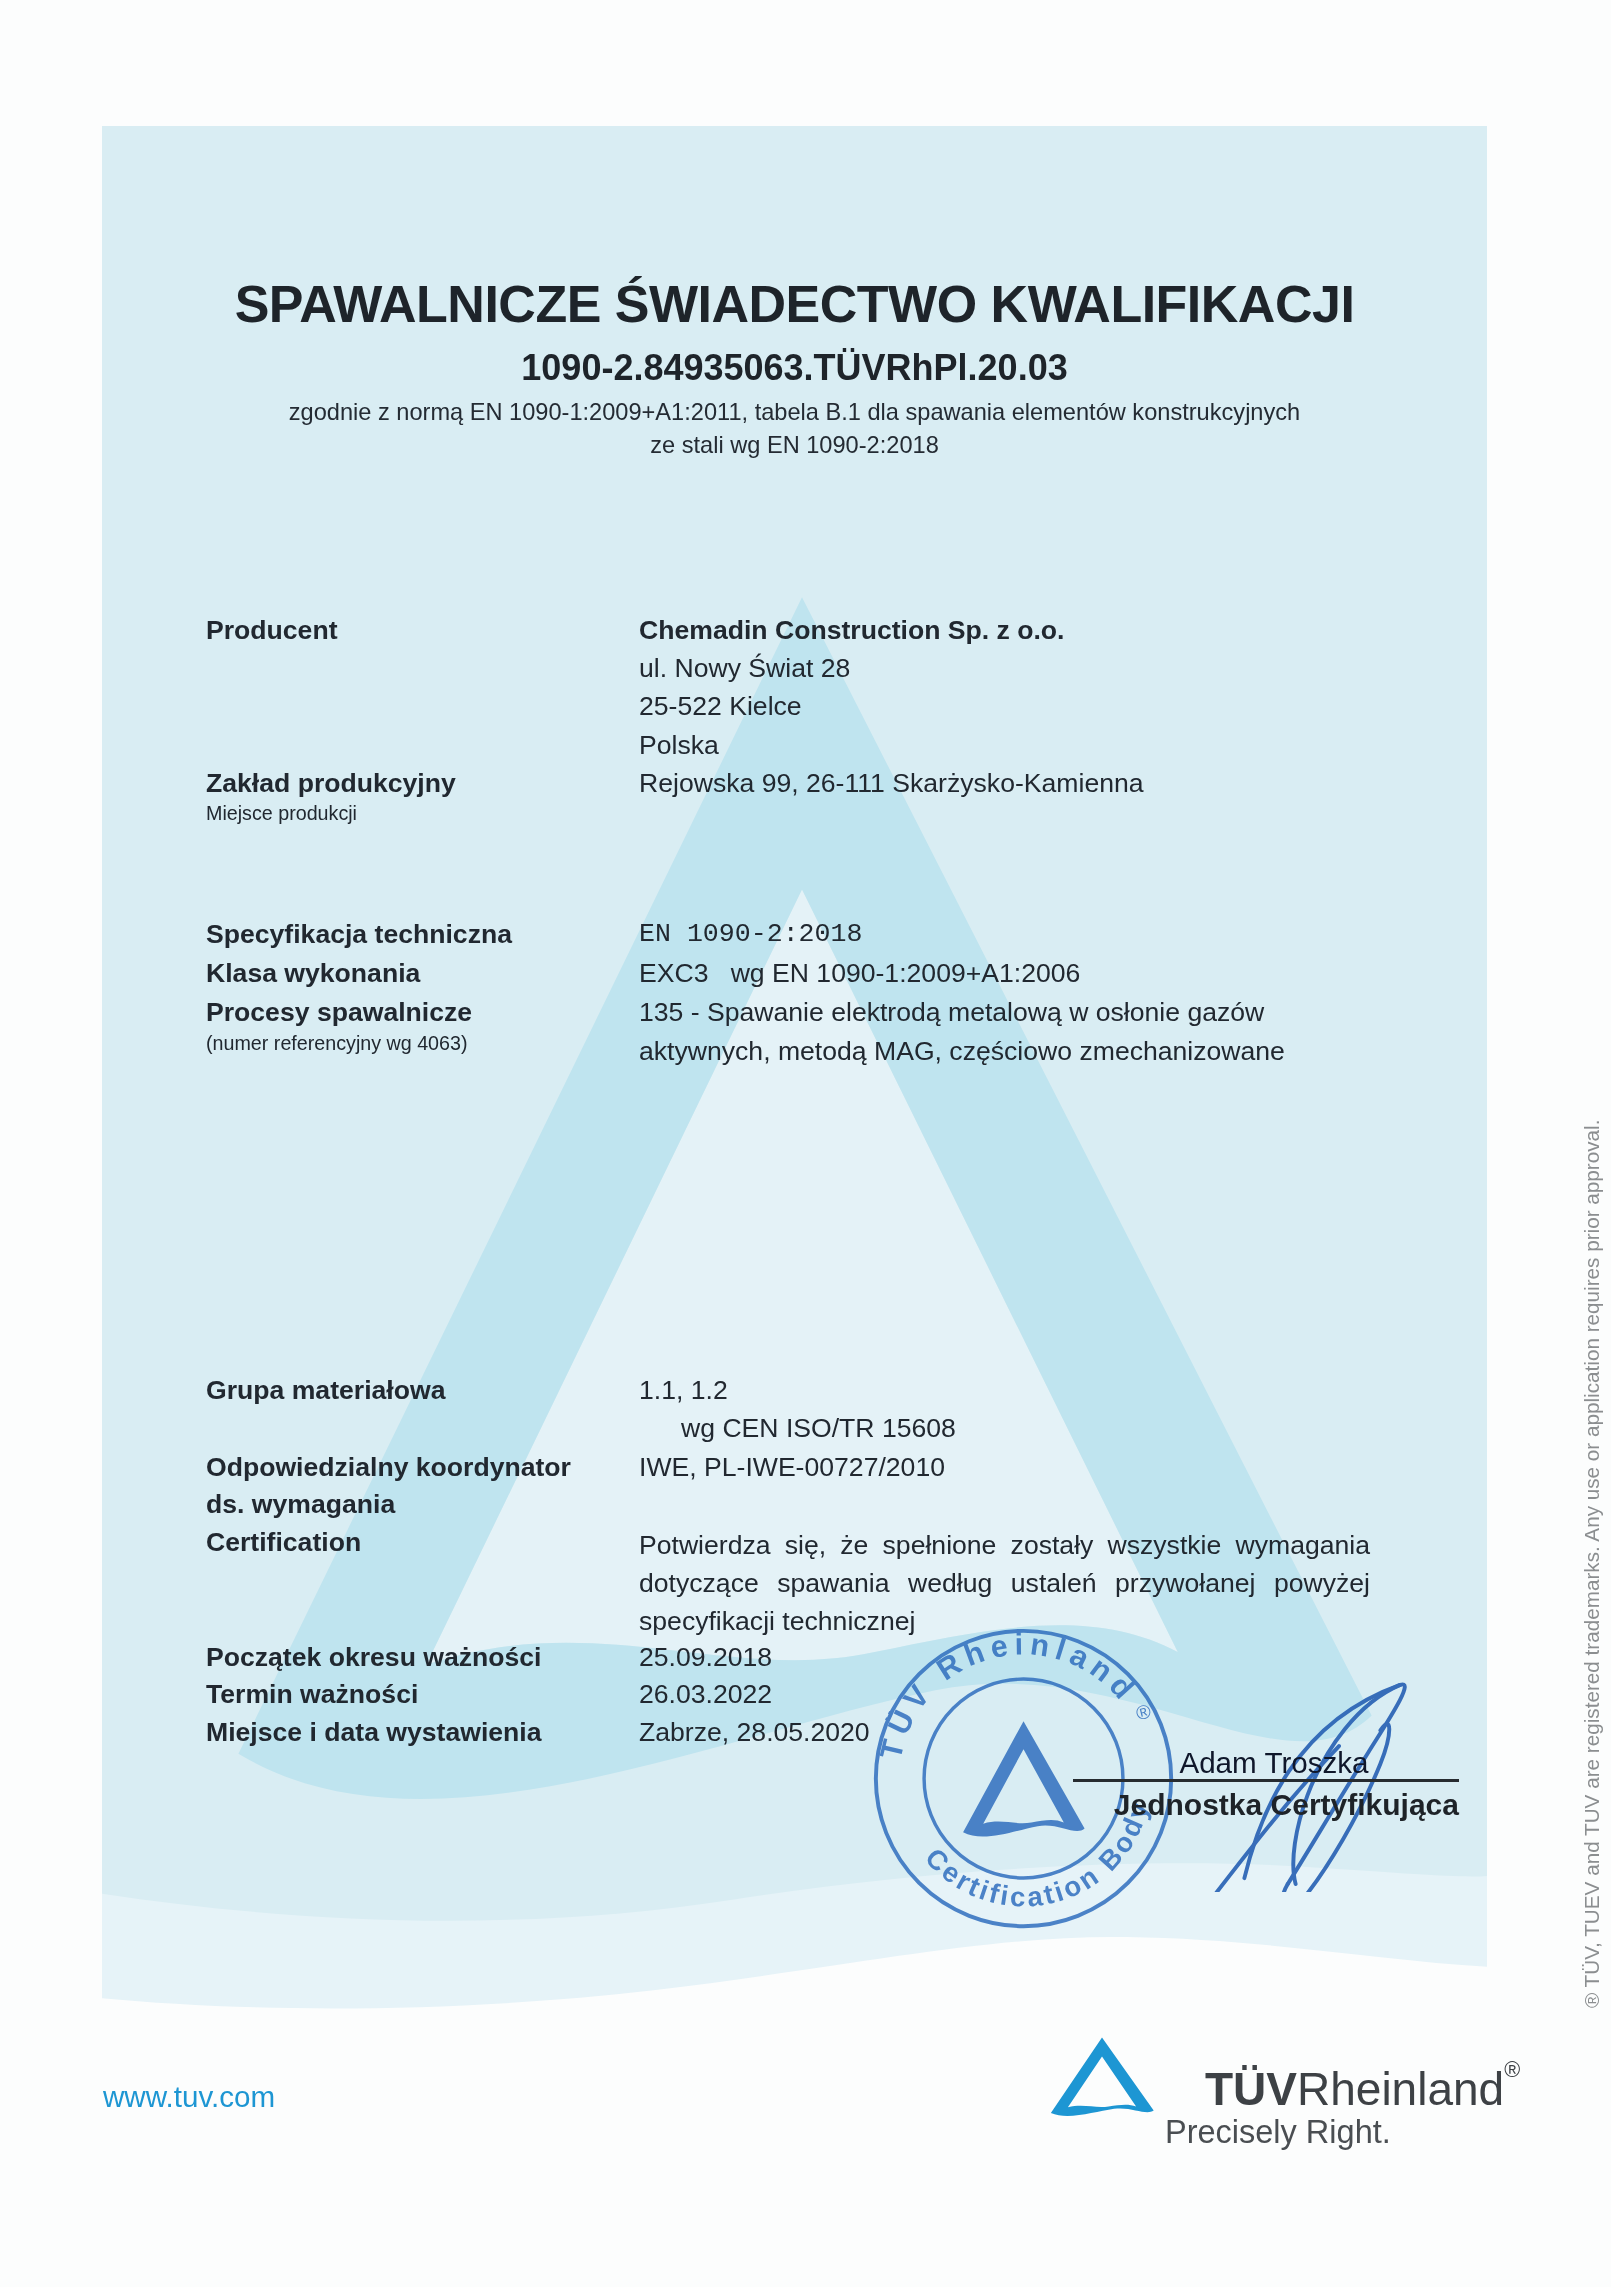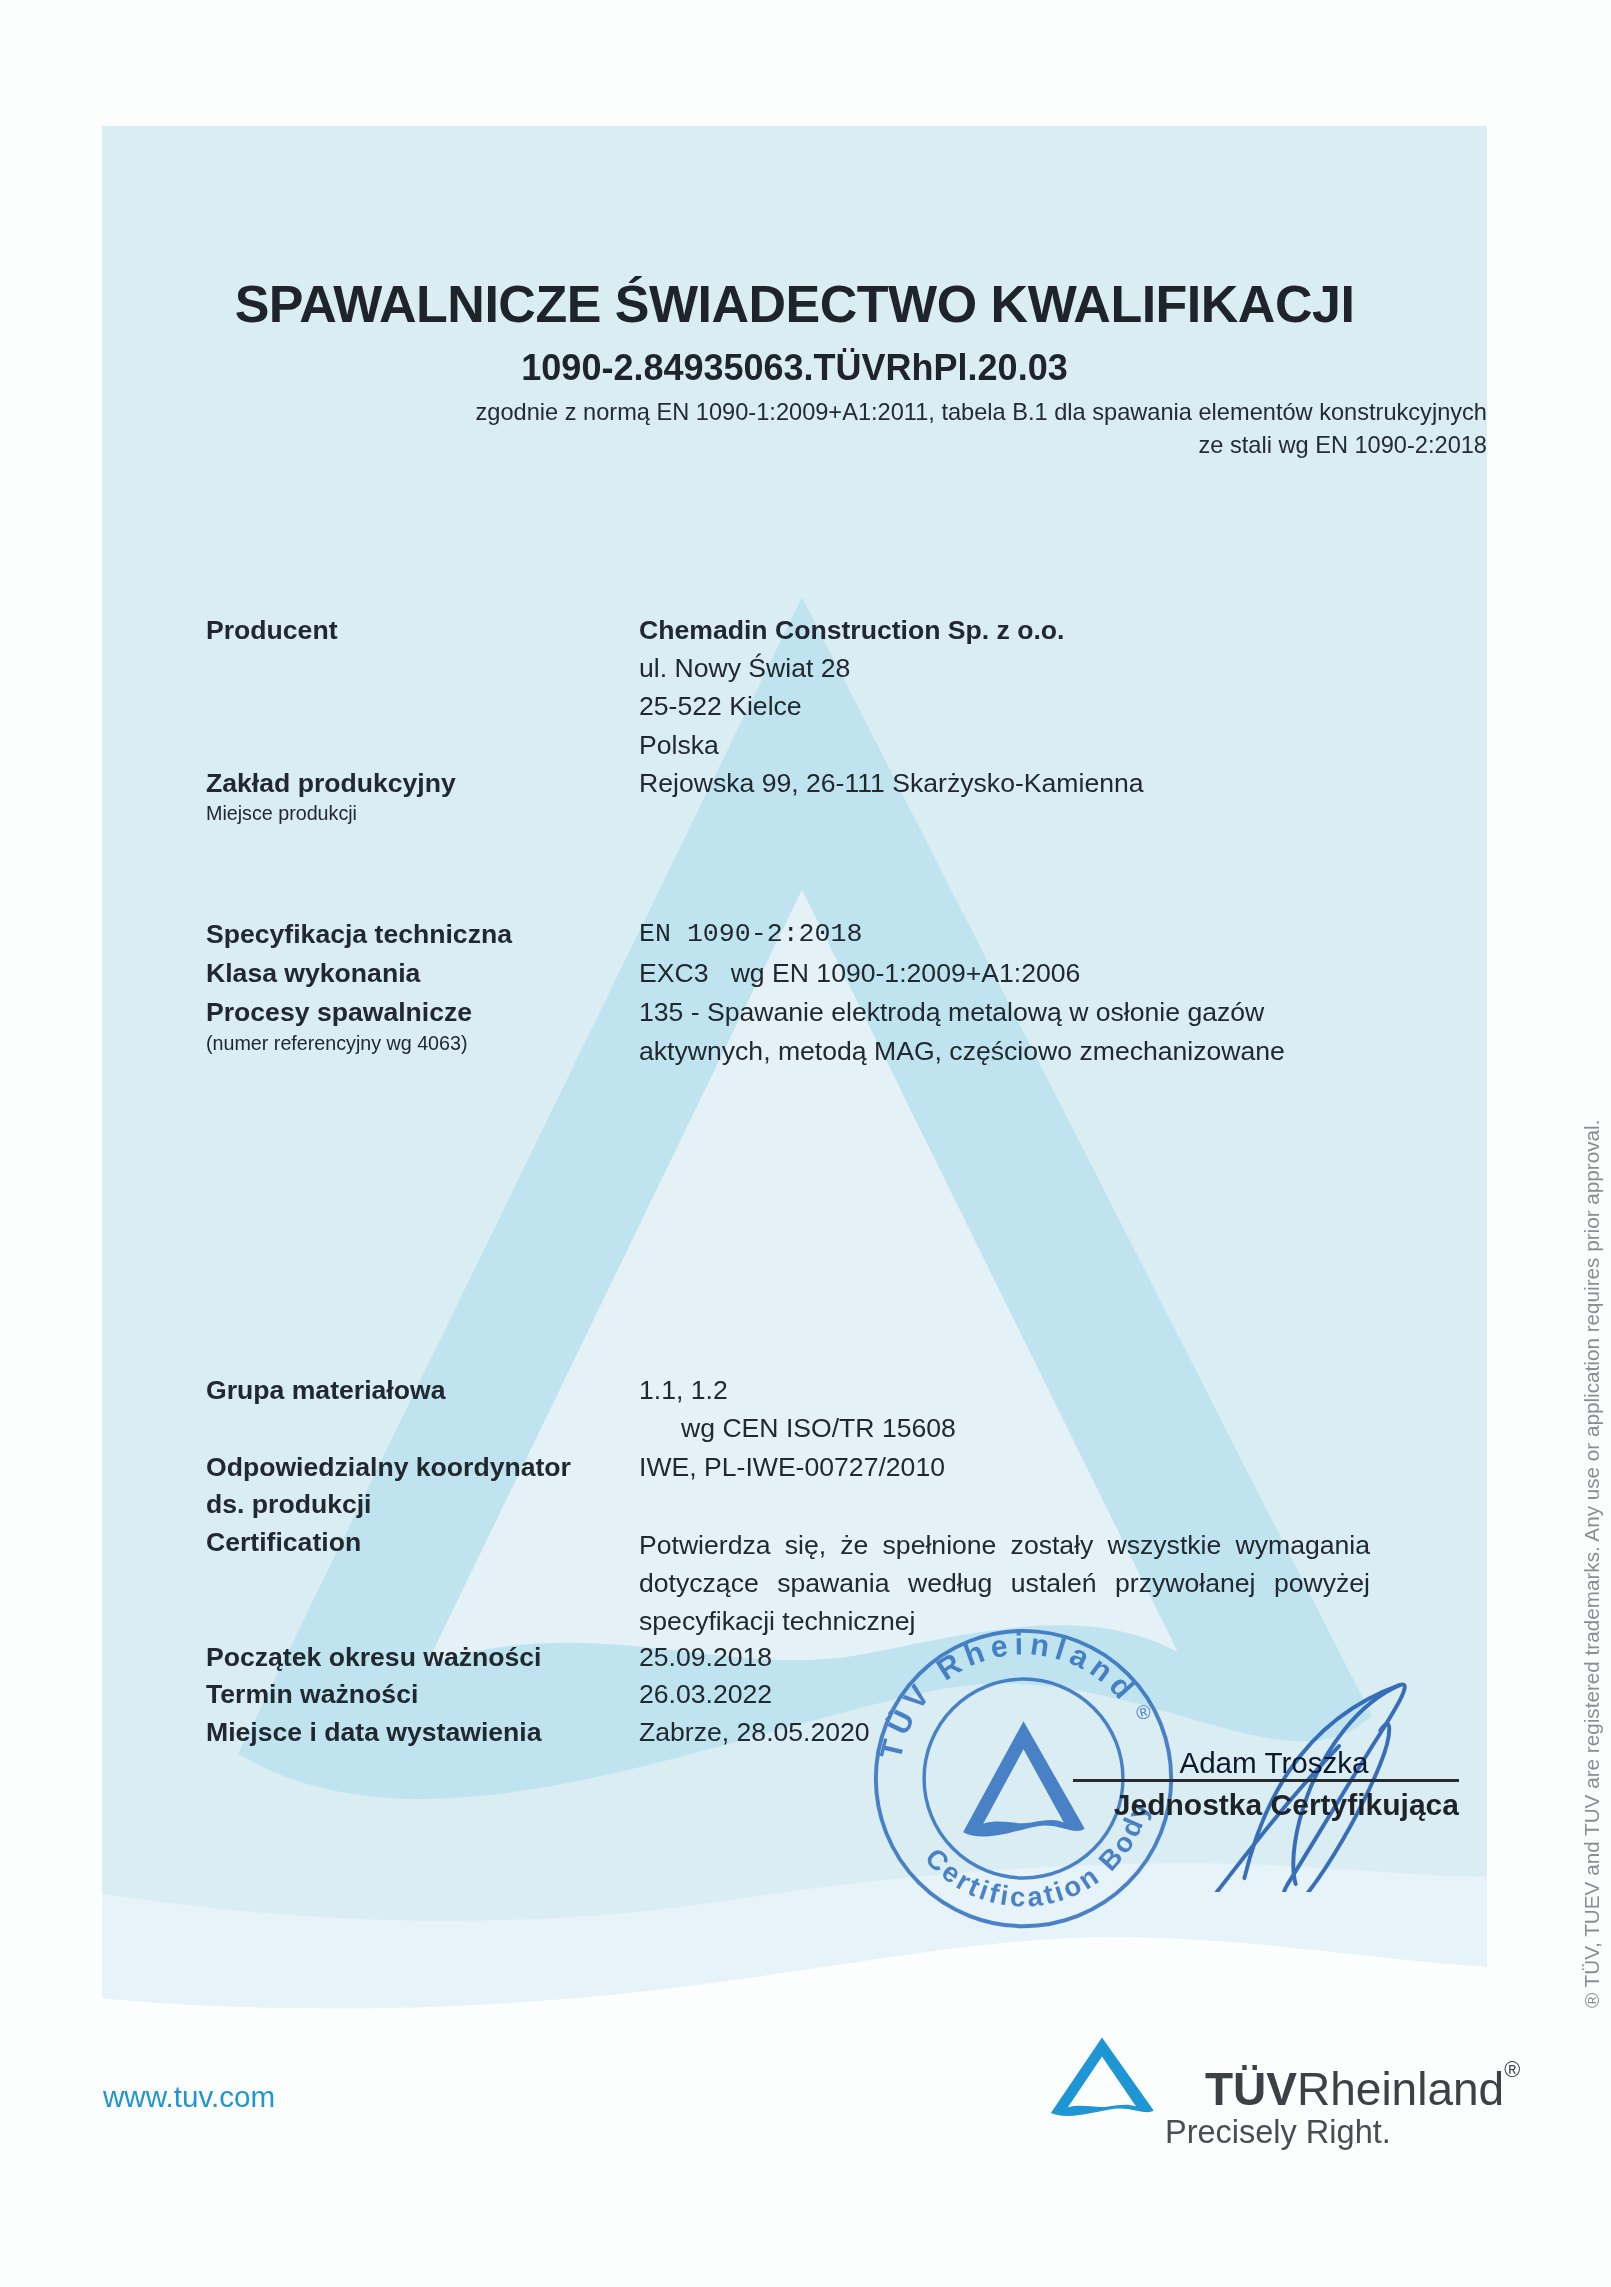--- a/index.html
+++ b/index.html
@@ -19,21 +19,21 @@
   }
   .title{
     left:0;top:116px;width:100%;text-align:center;
     font-size:52px;font-weight:bold;letter-spacing:-0.5px;color:#1e242a;margin-top:32px;
   }
   .certnum{
     left:0;top:221px;width:100%;text-align:center;
     font-size:36px;font-weight:bold;color:#1e242a;
   }
   .subtitle{
-    left:0;width:100%;text-align:right;
+    left:0;width:100%;text-align:center;
     font-size:23.6px;color:#242b33;
   }
   .lbl{font-size:26.6px;font-weight:bold;white-space:nowrap;}
   .val{font-size:26.6px;white-space:pre-wrap;}
   .sm{font-size:19.7px;white-space:nowrap;}
   .para{
     font-size:26.6px;line-height:38px;text-align:justify;
   }
   .sigline{background:#272c30;height:3px;}
   .signame{font-size:29.6px;text-align:center;color:#0f172a;}
@@ -97,21 +97,21 @@
     <div class="abs lbl" style="left:104px;top:871px;">Procesy spawalnicze</div>
     <div class="abs sm" style="left:104px;top:906px;">(numer referencyjny wg 4063)</div>
     <div class="abs val" style="left:537px;top:871px;">135 - Spawanie elektrodą metalową w osłonie gazów</div>
     <div class="abs val" style="left:537px;top:910px;">aktywnych, metodą MAG, częściowo zmechanizowane</div>
 
     <div class="abs lbl" style="left:104px;top:1249px;">Grupa materiałowa</div>
     <div class="abs val" style="left:537px;top:1249px;">1.1, 1.2</div>
     <div class="abs val" style="left:537px;top:1287px;margin-left:42px;">wg CEN ISO/TR 15608</div>
 
     <div class="abs lbl" style="left:104px;top:1326px;">Odpowiedzialny koordynator</div>
-    <div class="abs lbl" style="left:104px;top:1363px;">ds. produkcji</div>
+    <div class="abs lbl" style="left:104px;top:1363px;">ds. wymagania</div>
     <div class="abs val" style="left:537px;top:1326px;">IWE, PL-IWE-00727/2010</div>
 
     <div class="abs lbl" style="left:104px;top:1401px;">Certification</div>
     <div class="abs para" style="left:537px;top:1400px;width:731px;">Potwierdza się, że spełnione zostały wszystkie wymagania dotyczące spawania według ustaleń przywołanej powyżej specyfikacji technicznej</div>
 
     <div class="abs lbl" style="left:104px;top:1516px;">Początek okresu ważności</div>
     <div class="abs val" style="left:537px;top:1516px;">25.09.2018</div>
 
     <div class="abs lbl" style="left:104px;top:1553px;">Termin ważności</div>
     <div class="abs val" style="left:537px;top:1553px;">26.03.2022</div>

